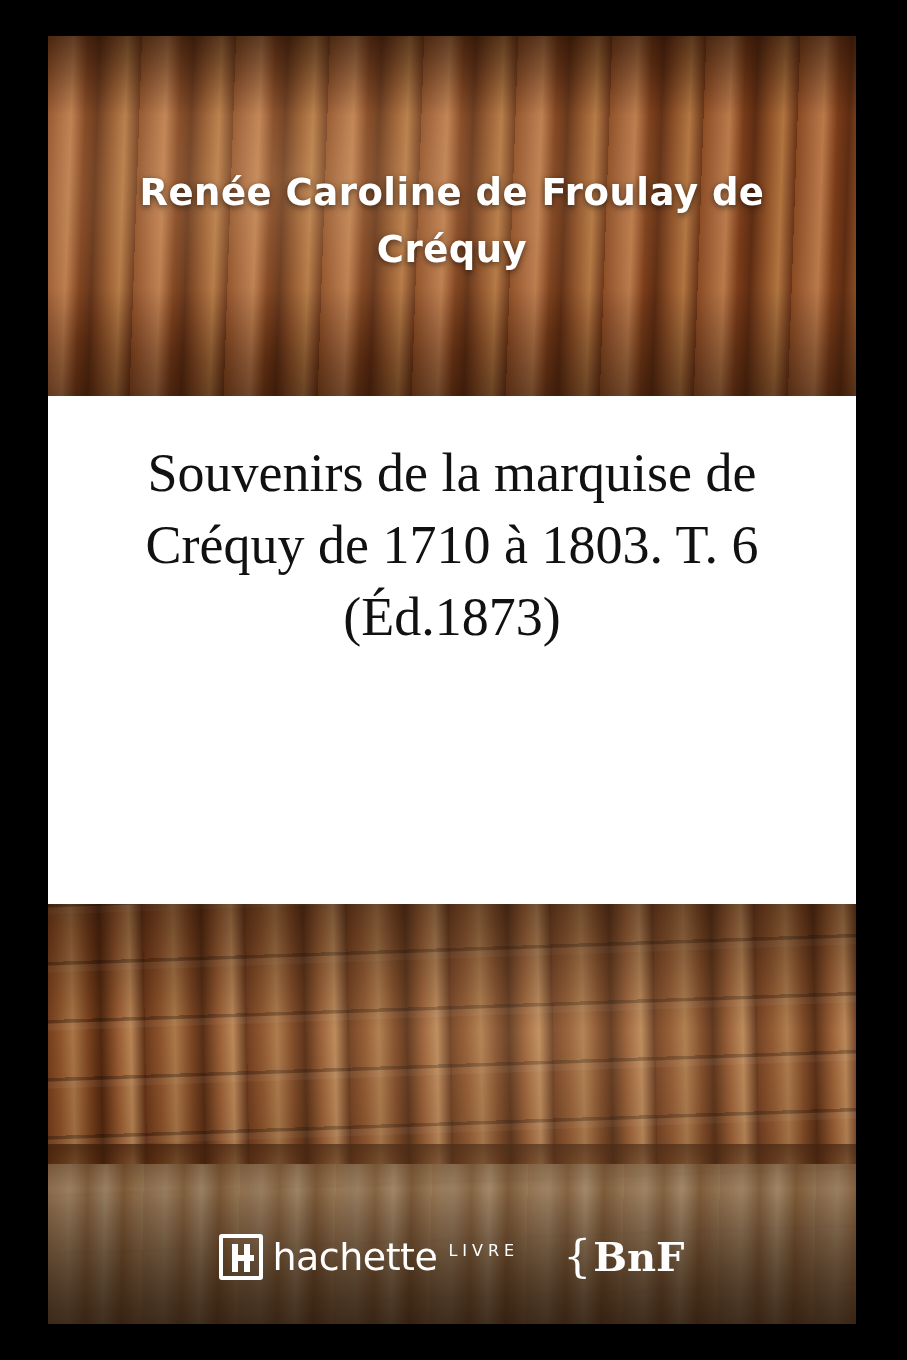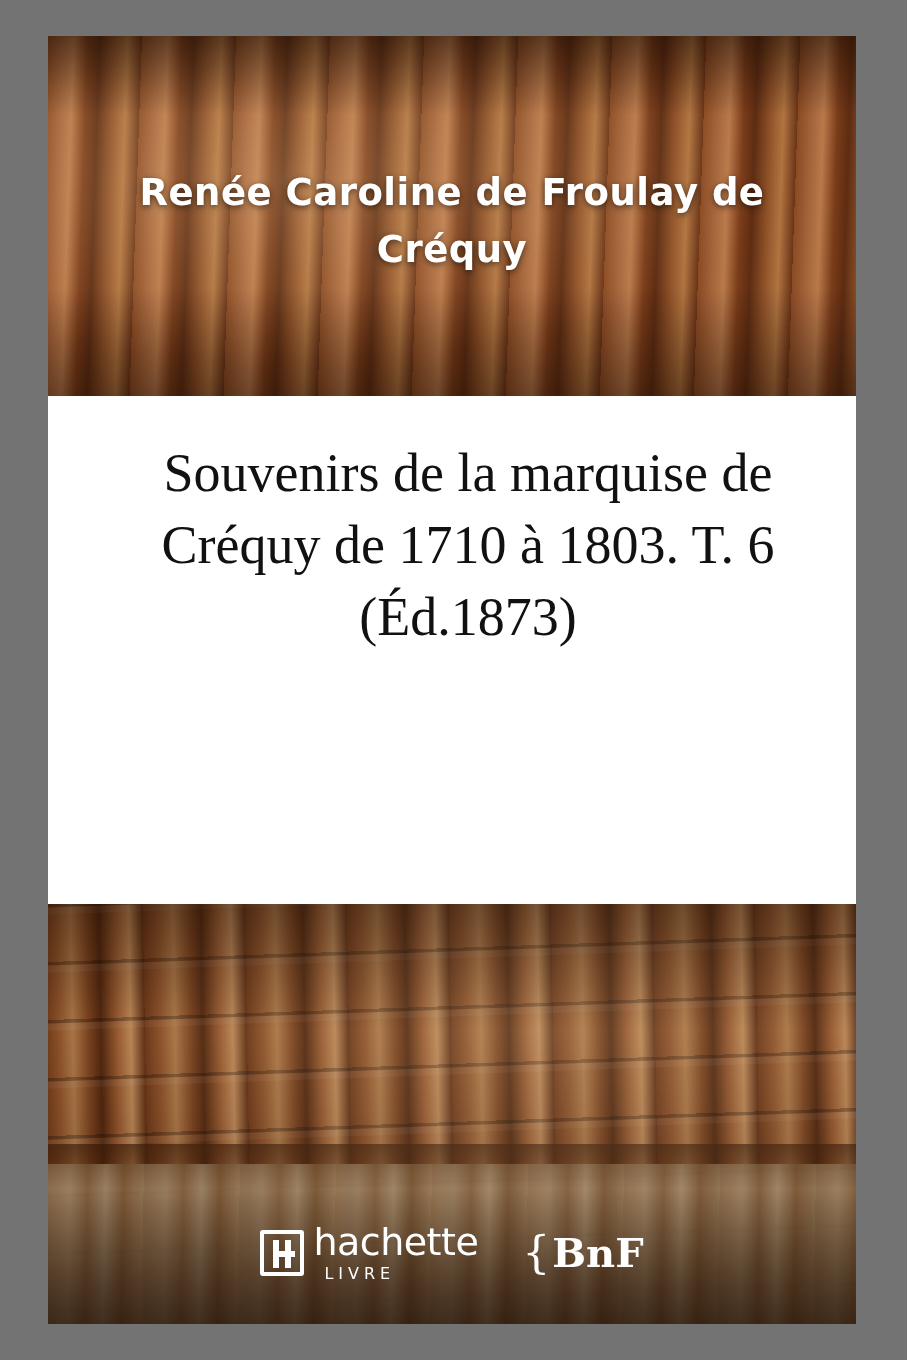--- a/index.html
+++ b/index.html
@@ -11,21 +11,21 @@
     width: 907px;
     height: 1360px;
     overflow: hidden;
     font-family: "Liberation Sans", sans-serif;
   }
 
   .cover {
     position: relative;
     width: 907px;
     height: 1360px;
-    background: #737373;
+    background: #000000;
     box-sizing: border-box;
   }
 
   
   .page-inner {
     position: absolute;
     left: 48px;
     top: 36px;
     width: 808px;
     height: 1288px;
@@ -134,21 +134,21 @@
     letter-spacing: .5px;
     text-shadow: 0 2px 6px rgba(0,0,0,.55);
     padding: 0 26px;
     box-sizing: border-box;
     z-index: 5;
   }
 
   
   .title-area {
     position: absolute;
-    left: 16px;
+    left: 0;
     top: 360px;
     width: 808px;
     height: 508px;
     background: #ffffff;
     z-index: 4;
   }
   .title {
     position: absolute;
     left: 0;
     top: 42px;
@@ -204,22 +204,23 @@
     box-shadow: -11px 11px 0 0 #ffffff inset;
   }
   .h-bar {
     position: absolute;
     left: 9px; top: 17px;
     width: 22px; height: 6px;
     background: #ffffff;
   }
   .h-text {
     display: flex;
-    flex-direction: column;
+    flex-direction: row;
     line-height: 1;
+    text-align: center;
   }
   .h-name {
     font-family: "DejaVu Sans", sans-serif;
     font-size: 38px;
     font-weight: 400;
     letter-spacing: -0.5px;
   }
   .h-sub {
     font-family: "DejaVu Sans", sans-serif;
     font-size: 16px;

